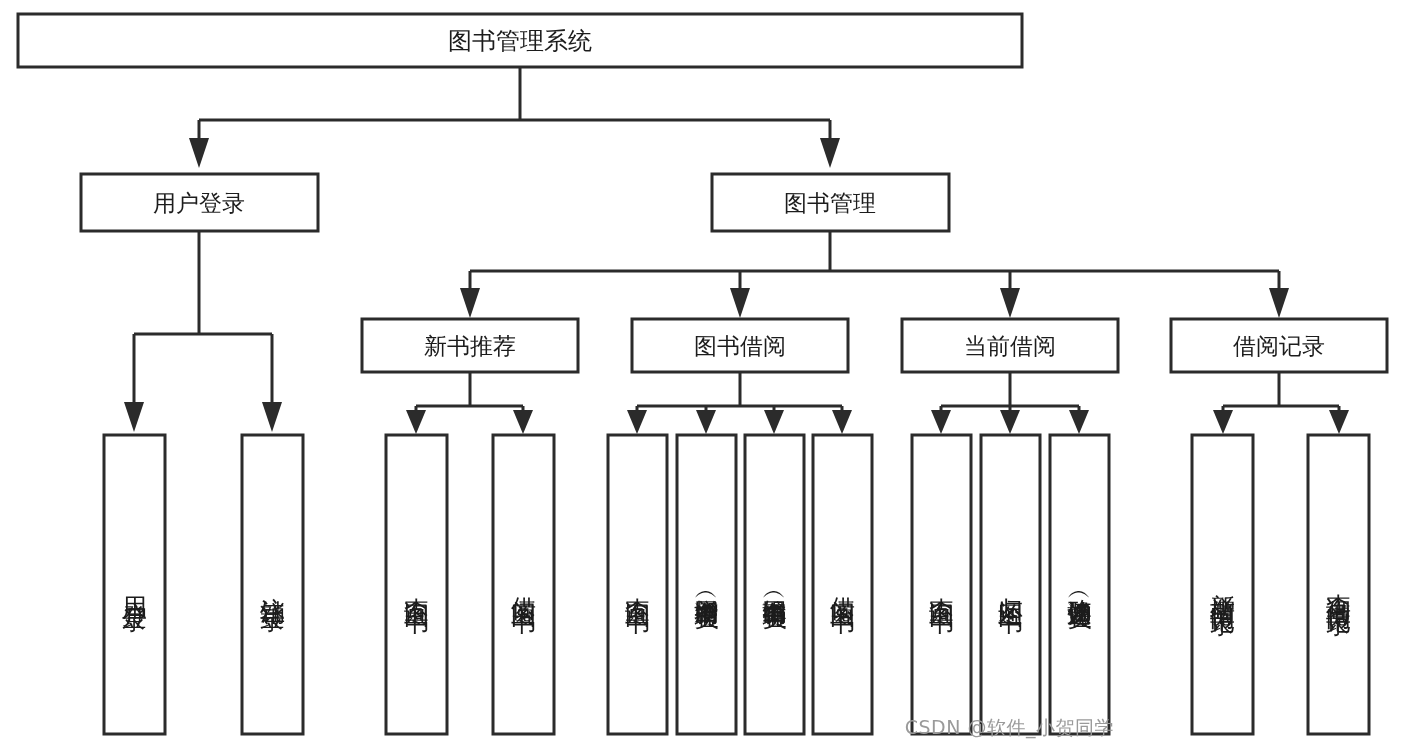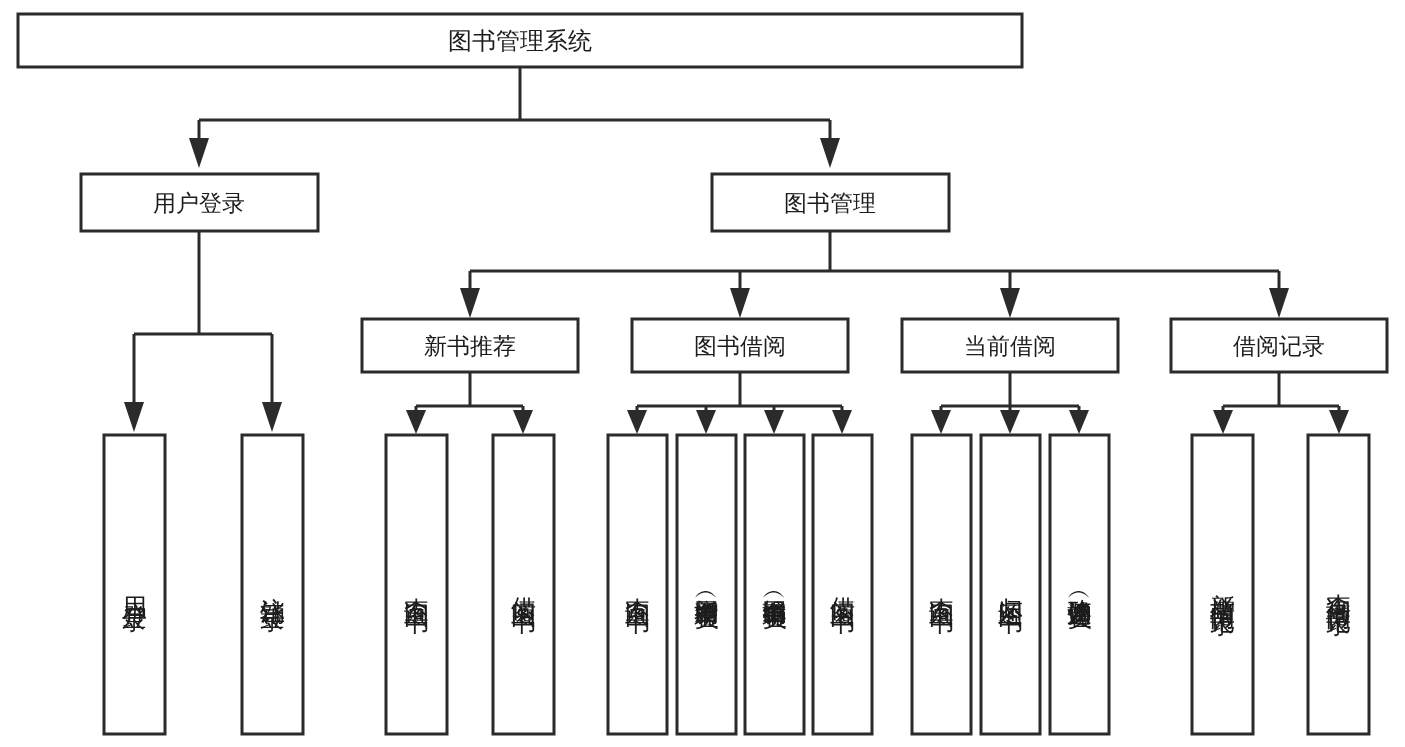--- a/index.html
+++ b/index.html
@@ -262,14 +262,15 @@
     <span class="leaf-label tight">确认归还（管理员）</span>
   </div>
 
   <div class="leaf-label-wrap" style="left:1192px; top:435px; width:61px; height:299px;">
     <span class="leaf-label">新增借阅记录</span>
   </div>
   <div class="leaf-label-wrap" style="left:1308px; top:435px; width:61px; height:299px;">
     <span class="leaf-label">查询借阅记录</span>
   </div>
 
+  <div class="watermark">CSDN @软件_小贺同学</div>
 
 </div>
 
 </body></html>

